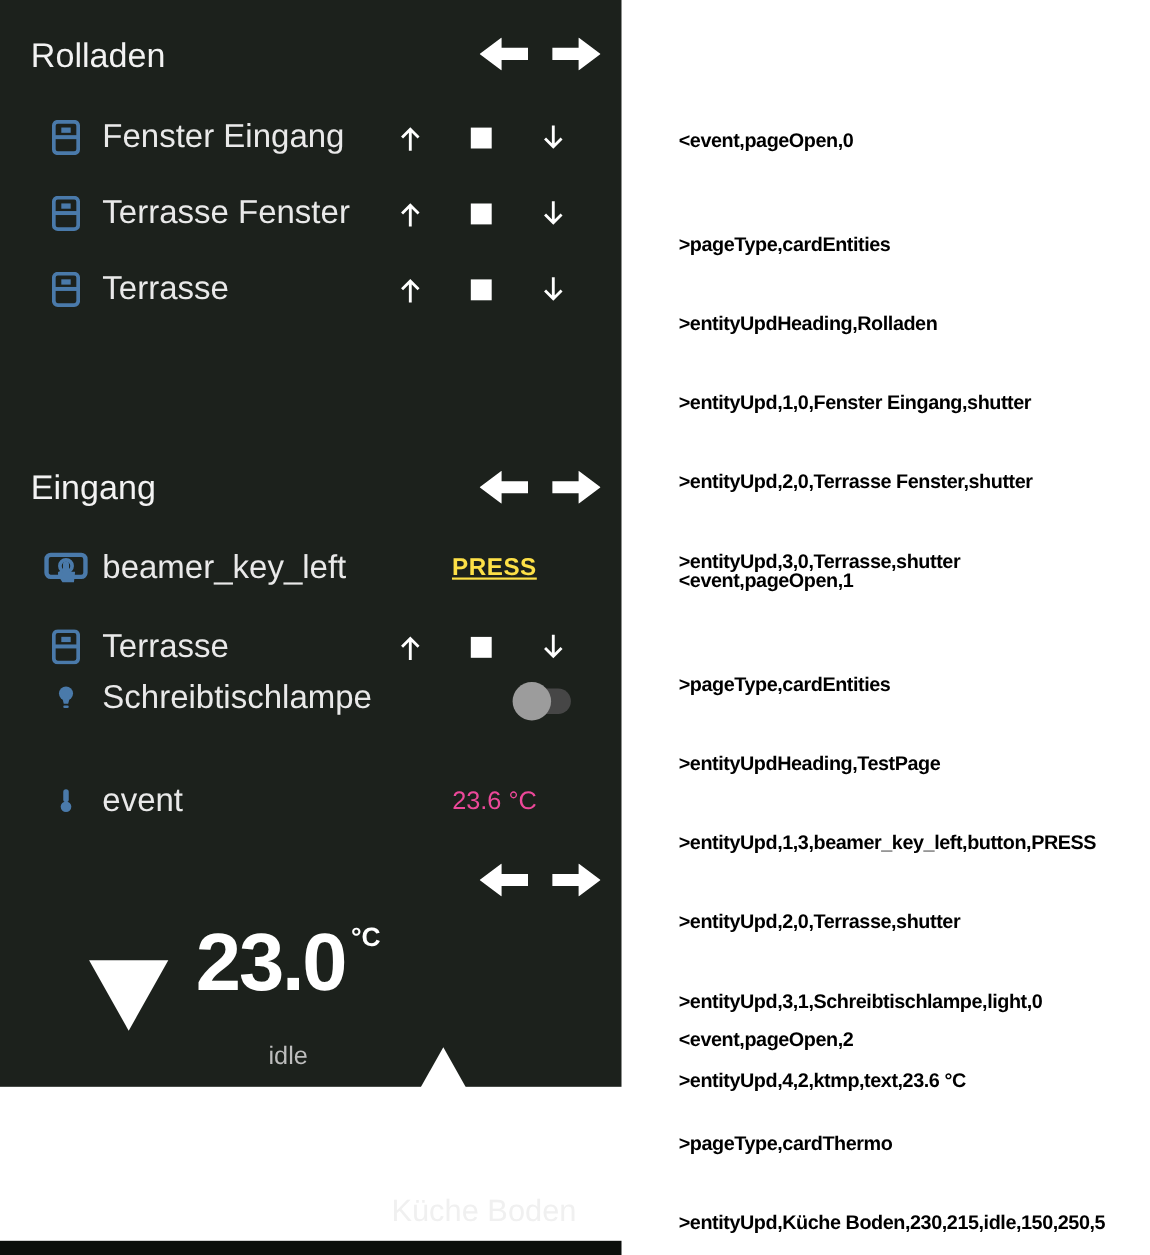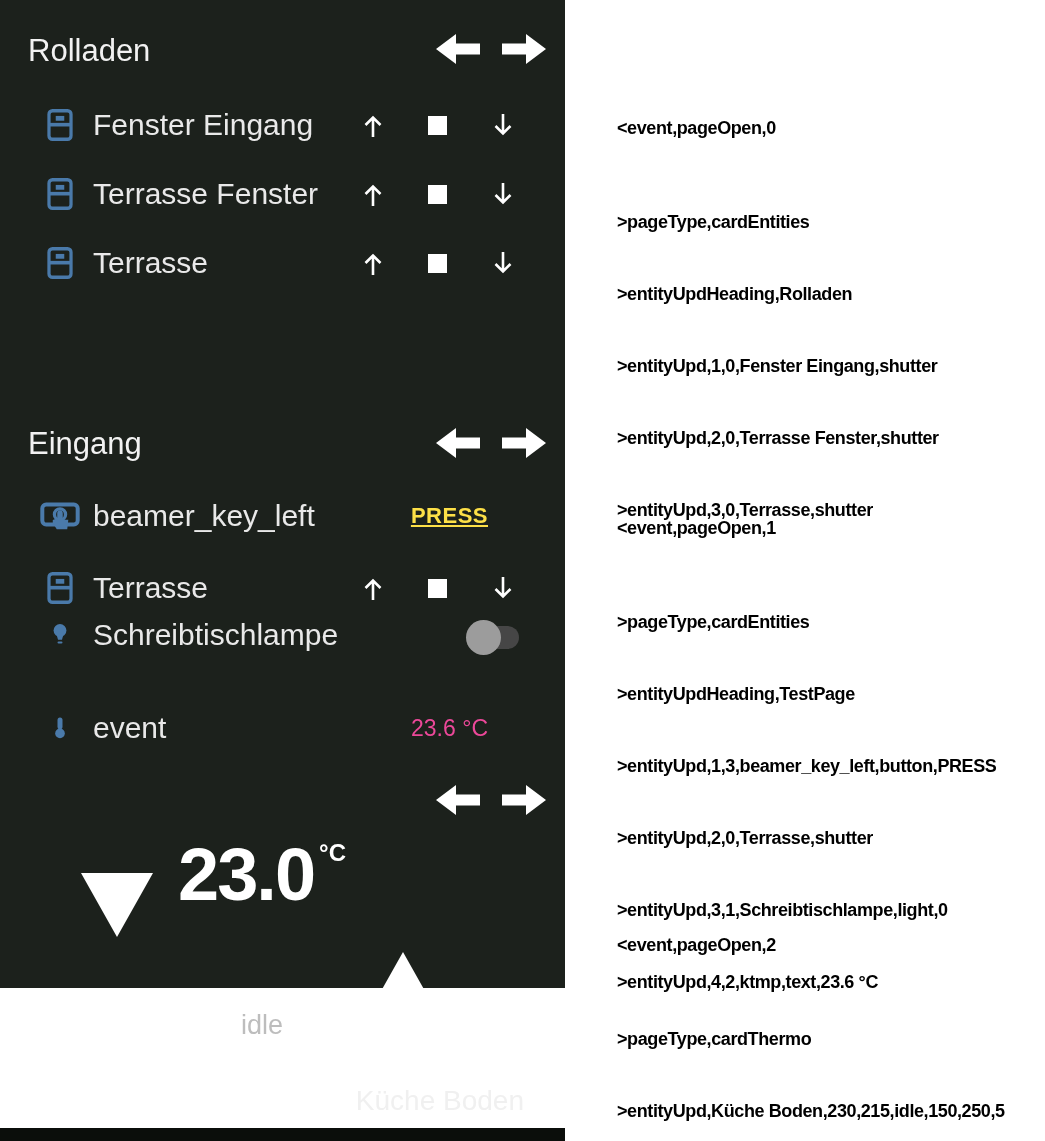--- a/index.html
+++ b/index.html
@@ -30,21 +30,21 @@
   .toggle .knob{position:absolute;left:0;top:4px;width:35px;height:35px;border-radius:50%;background:#9c9c9c;}
 
   
   .temp-wrap{position:absolute;left:130px;top:838px;width:264px;display:flex;justify-content:center;align-items:flex-start;}
   .temp-big{font-size:74px;font-weight:700;color:#ffffff;line-height:1;letter-spacing:-2px;}
   .temp-unit{font-size:24px;font-weight:700;color:#ffffff;margin-left:5px;margin-top:1px;}
   .tri-btn{position:absolute;width:72px;height:64px;background:none;border:none;padding:0;cursor:pointer;}
   .tri-down-shape{width:0;height:0;border-left:36px solid transparent;border-right:36px solid transparent;border-top:64px solid #ffffff;}
   .tri-up-shape{width:0;height:0;border-left:36px solid transparent;border-right:36px solid transparent;border-bottom:64px solid #ffffff;}
   .setpoint{position:absolute;left:130px;top:947px;width:264px;text-align:center;font-size:23px;color:#d4d4d4;}
-  .hvac{position:absolute;left:130px;top:1010px;width:264px;text-align:center;font-size:27px;color:#bdbdbd;}
+  .hvac{position:absolute;left:130px;top:946px;width:264px;text-align:center;font-size:23px;color:#bdbdbd;}
   .thermo-title{position:absolute;left:0;top:1085px;width:524px;text-align:right;font-size:28px;color:#f0f0f0;}
   .bottom-strip{position:absolute;left:0;top:1128px;width:565px;height:13px;background:#0b0e0b;}
 
   
   .log-block{position:absolute;left:617px;color:#000000;font-size:18px;font-weight:700;line-height:24px;letter-spacing:-0.4px;white-space:pre;}
   .log-event{margin-bottom:22px;}
   .hidden-defs{position:absolute;width:0;height:0;overflow:hidden;}
 </style>
 </head>
 <body>

